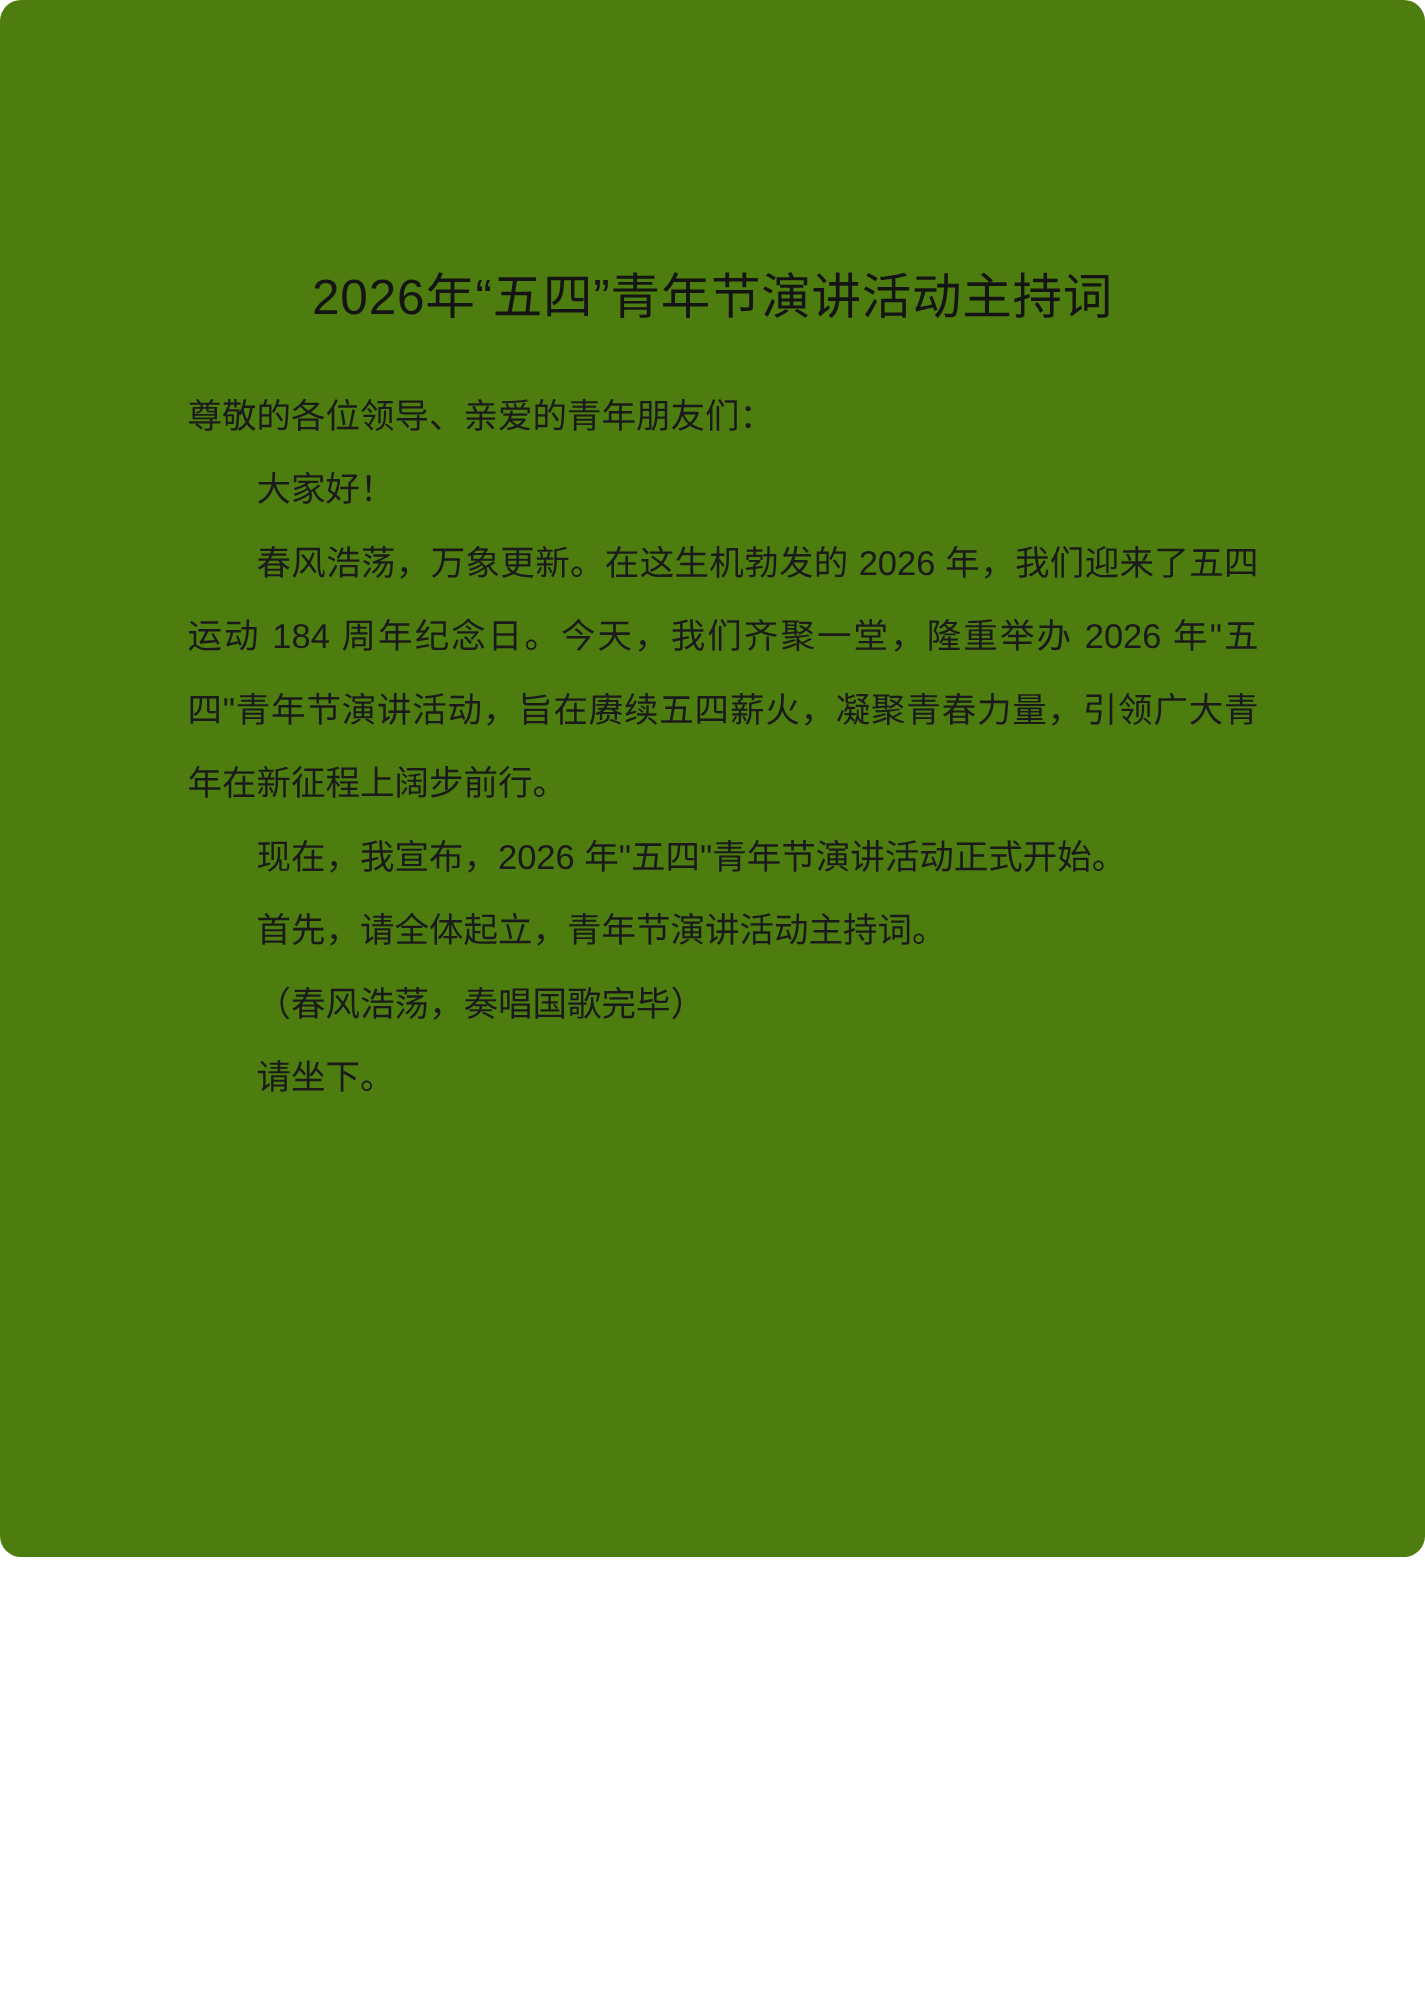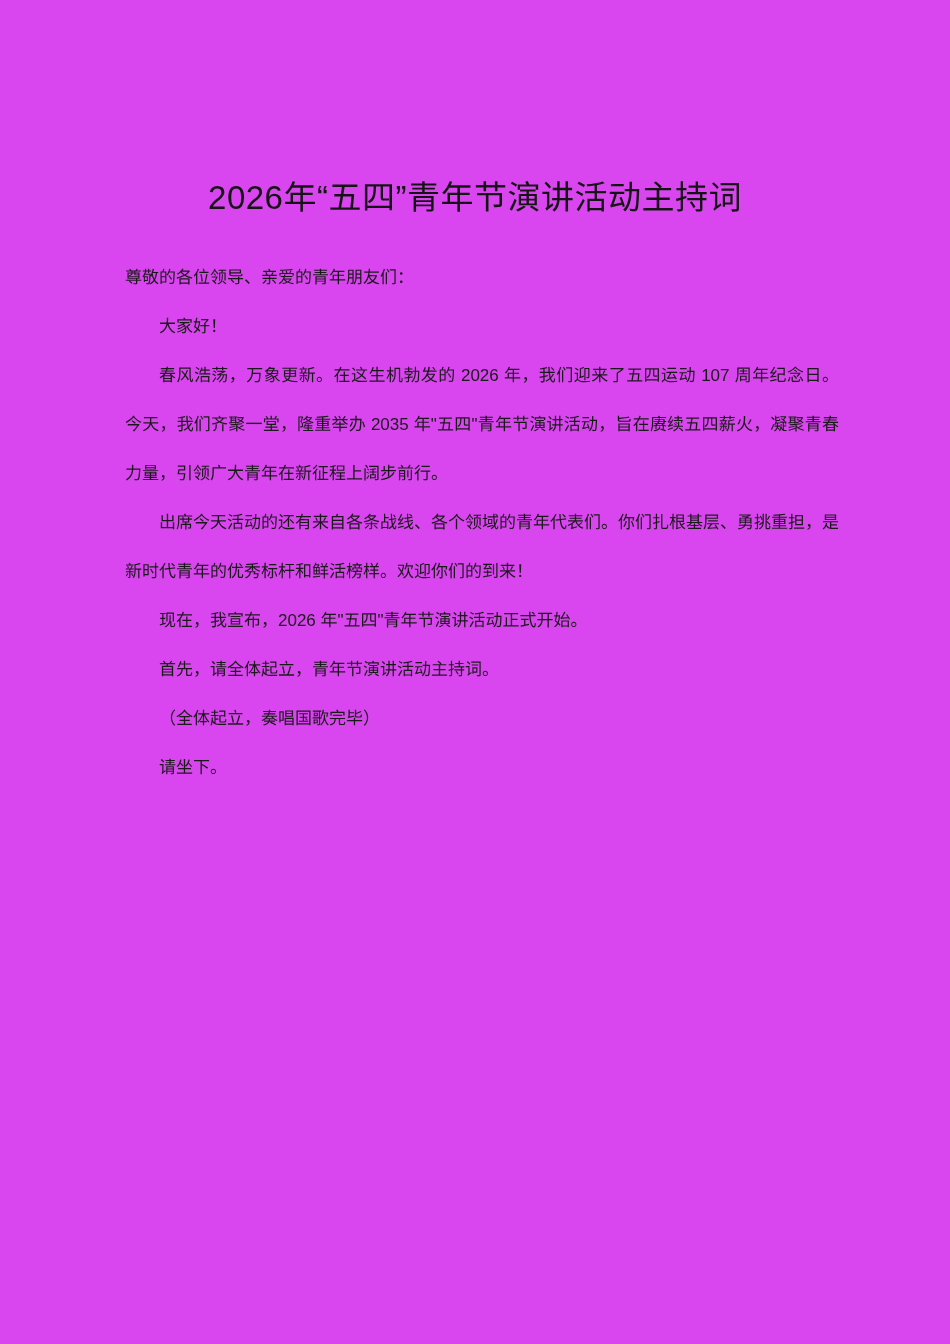--- a/index.html
+++ b/index.html
@@ -14,23 +14,24 @@
     position: relative;
     overflow: hidden;
     font-family: "Liberation Sans", "DejaVu Sans", sans-serif;
     color: #1a1a1a;
     -webkit-font-smoothing: antialiased;
   }
 
   .page {
     box-sizing: border-box;
     width: 950px;
-    height: 1344px;
+    height: 1038px;
     padding: 0;
-    background: #d946ef;
+    background: #4d7c0f;
+    border-radius: 14px;
   }
 
   .doc-title {
     margin: 0;
     padding: 0;
     position: absolute;
     left: 0;
     right: 0;
     top: 176px;
     text-align: center;
@@ -45,21 +46,21 @@
   .body-block {
     position: absolute;
     left: 125px;
     top: 253px;
     width: 714px;
   }
 
   .para {
     margin: 0;
     padding: 0;
-    font-size: 17px;
+    font-size: 23px;
     line-height: 49px;
     text-align: justify;
     text-justify: inter-ideograph;
     color: #1a1a1a;
     word-break: break-all;
     letter-spacing: 0px;
   }
 
   
   .para.flush {
@@ -82,28 +83,27 @@
 <div class="page">
 
   <h1 class="doc-title">2026年“五四”青年节演讲活动主持词</h1>
 
   <div class="body-block">
 
     <p class="para flush">尊敬的各位领导、亲爱的青年朋友们：</p>
 
     <p class="para indent">大家好！</p>
 
-    <p class="para indent">春风浩荡，万象更新。在这生机勃发的 2026 年，我们迎来了五四运动 107 周年纪念日。今天，我们齐聚一堂，隆重举办 2035 年"五四"青年节演讲活动，旨在赓续五四薪火，凝聚青春力量，引领广大青年在新征程上阔步前行。</p>
+    <p class="para indent">春风浩荡，万象更新。在这生机勃发的 2026 年，我们迎来了五四运动 184 周年纪念日。今天，我们齐聚一堂，隆重举办 2026 年"五四"青年节演讲活动，旨在赓续五四薪火，凝聚青春力量，引领广大青年在新征程上阔步前行。</p>
 
 
-    <p class="para indent">出席今天活动的还有来自各条战线、各个领域的青年代表们。你们扎根基层、勇挑重担，是新时代青年的优秀标杆和鲜活榜样。欢迎你们的到来！</p>
 
     <p class="para indent">现在，我宣布，2026 年"五四"青年节演讲活动正式开始。</p>
 
 
     <p class="para indent">首先，请全体起立，青年节演讲活动主持词。</p>
 
-    <p class="para indent">（全体起立，奏唱国歌完毕）</p>
+    <p class="para indent">（春风浩荡，奏唱国歌完毕）</p>
 
     <p class="para indent">请坐下。</p>
 
   </div>
 </div>
 
 </body></html>

